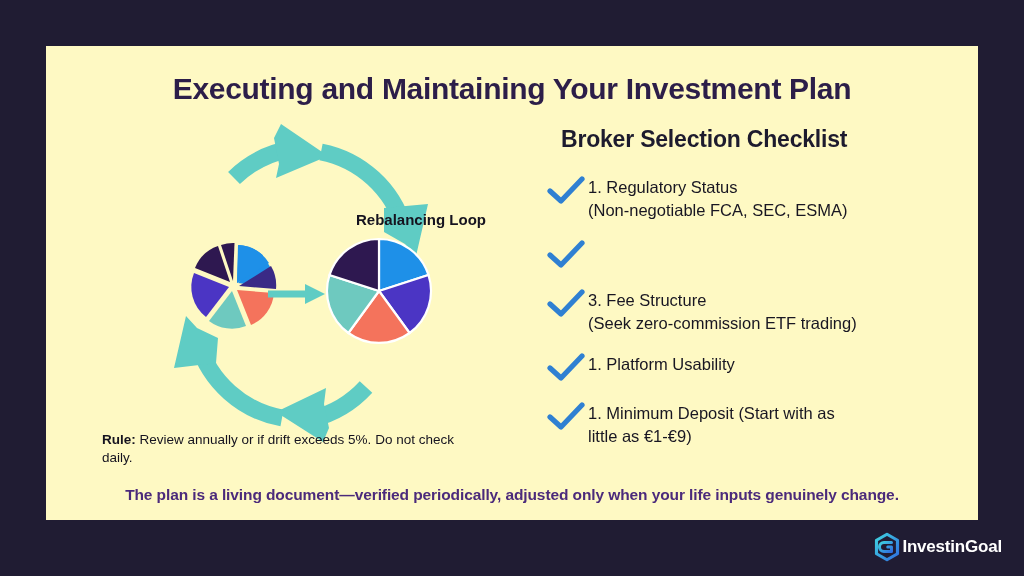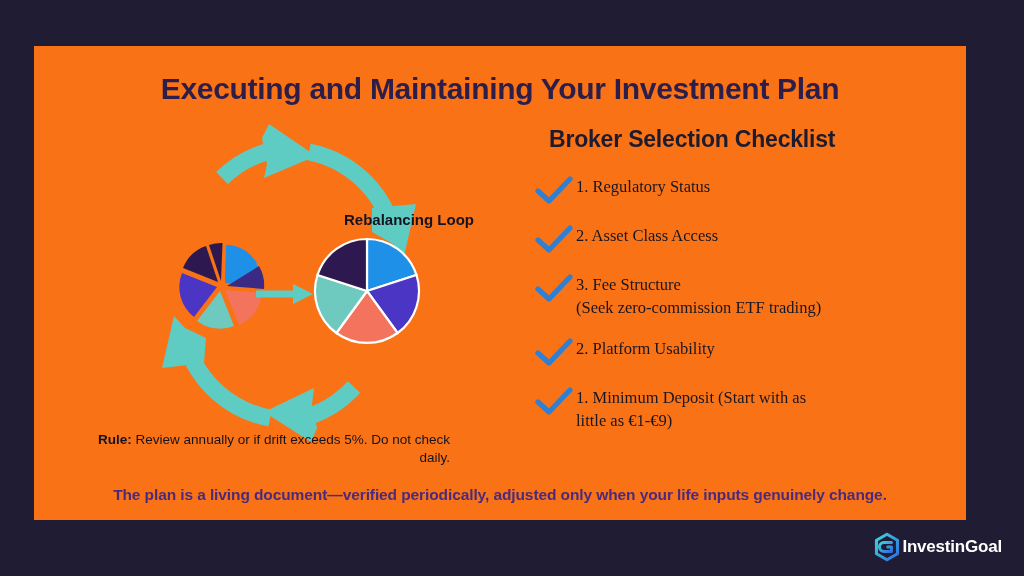--- a/index.html
+++ b/index.html
@@ -5,22 +5,22 @@
   html,body{margin:0;padding:0;}
   body{
     width:1024px;height:576px;overflow:hidden;
     background:#201c33;
     font-family:"Liberation Sans","DejaVu Sans",sans-serif;
   }
   #stage{position:relative;width:1024px;height:576px;}
 
   
   #card{
-    position:absolute;left:34px;top:46px;width:932px;height:474px;
-    background:#f97316;
+    position:absolute;left:46px;top:46px;width:932px;height:474px;
+    background:#fef9c3;
   }
 
   
   #title{
     position:absolute;left:0;top:26px;width:932px;
     text-align:center;
     font-size:30px;font-weight:bold;color:#2c1e49;
     letter-spacing:-0.3px;
   }
 
@@ -34,21 +34,21 @@
   
   #loopwrap{
     position:absolute;left:70px;top:70px;width:370px;height:340px;
   }
   #loopsvg{position:absolute;left:0;top:0;}
   #looplabel{
     position:absolute;left:0;top:95px;width:370px;text-align:right;
     font-size:15px;font-weight:bold;color:#15131f;
   }
   #rule{
-    position:absolute;left:56px;top:385px;width:360px;text-align:right;
+    position:absolute;left:56px;top:385px;width:360px;text-align:left;
     font-size:13.5px;color:#15131f;line-height:18px;
   }
   #rule b{font-weight:bold;}
 
   
   #checklist{
     position:absolute;left:498px;top:80px;width:420px;
   }
   #cl-title{
     font-size:23px;font-weight:bold;color:#1d1b2e;
@@ -56,21 +56,20 @@
   }
   .cl-row{
     display:flex;align-items:flex-start;margin-bottom:18px;
   }
   .cl-check{
     flex:0 0 44px;width:44px;height:30px;margin-top:1px;
   }
   .cl-text{
     font-size:16.5px;color:#181622;line-height:22.5px;
     padding-top:1px;
-    font-family:Liberation Serif, serif;
   }
 
   
   #logo{
     position:absolute;right:22px;bottom:14px;
     display:flex;align-items:center;
   }
   #logo-mark{width:30px;height:30px;}
   #logo-text{
     font-size:17px;font-weight:bold;color:#ffffff;letter-spacing:-0.2px;
@@ -154,48 +153,46 @@
 
     <div id="checklist">
       <div id="cl-title">Broker Selection Checklist</div>
 
       <div class="cl-row">
         <svg class="cl-check" viewBox="0 0 44 30">
           <path d="M 6 15 L 17 25 L 38 3" fill="none" stroke="#2f80d2" stroke-width="5.2" stroke-linecap="round" stroke-linejoin="round"></path>
         </svg>
         <div class="cl-text">
           <div>1. Regulatory Status</div>
-        </div>
-      </div>
-
-      <div class="cl-row">
-        <svg class="cl-check" viewBox="0 0 44 30">
-          <path d="M 6 15 L 17 25 L 38 3" fill="none" stroke="#2f80d2" stroke-width="5.2" stroke-linecap="round" stroke-linejoin="round"></path>
-        </svg>
-        <div class="cl-text">
-          <div>2. Asset Class Access</div>
-        </div>
+          <div>(Non-negotiable FCA, SEC, ESMA)</div>
+        </div>
+      </div>
+
+      <div class="cl-row">
+        <svg class="cl-check" viewBox="0 0 44 30">
+          <path d="M 6 15 L 17 25 L 38 3" fill="none" stroke="#2f80d2" stroke-width="5.2" stroke-linecap="round" stroke-linejoin="round"></path>
+        </svg>
       </div>
 
       <div class="cl-row">
         <svg class="cl-check" viewBox="0 0 44 30">
           <path d="M 6 15 L 17 25 L 38 3" fill="none" stroke="#2f80d2" stroke-width="5.2" stroke-linecap="round" stroke-linejoin="round"></path>
         </svg>
         <div class="cl-text">
           <div>3. Fee Structure</div>
           <div>(Seek zero-commission ETF trading)</div>
         </div>
       </div>
 
       <div class="cl-row">
         <svg class="cl-check" viewBox="0 0 44 30">
           <path d="M 6 15 L 17 25 L 38 3" fill="none" stroke="#2f80d2" stroke-width="5.2" stroke-linecap="round" stroke-linejoin="round"></path>
         </svg>
         <div class="cl-text">
-          <div>2. Platform Usability</div>
+          <div>1. Platform Usability</div>
         </div>
       </div>
 
       <div class="cl-row">
         <svg class="cl-check" viewBox="0 0 44 30">
           <path d="M 6 15 L 17 25 L 38 3" fill="none" stroke="#2f80d2" stroke-width="5.2" stroke-linecap="round" stroke-linejoin="round"></path>
         </svg>
         <div class="cl-text">
           <div>1. Minimum Deposit (Start with as</div>
           <div>little as €1-€9)</div>

